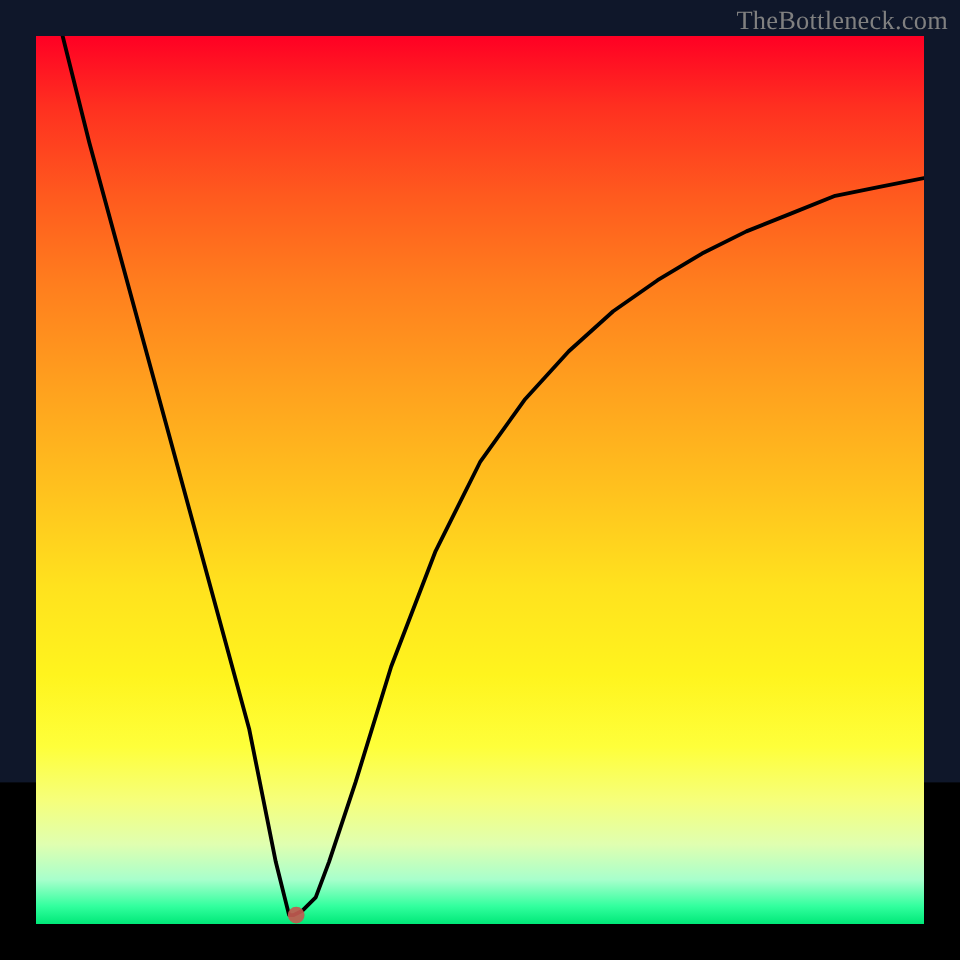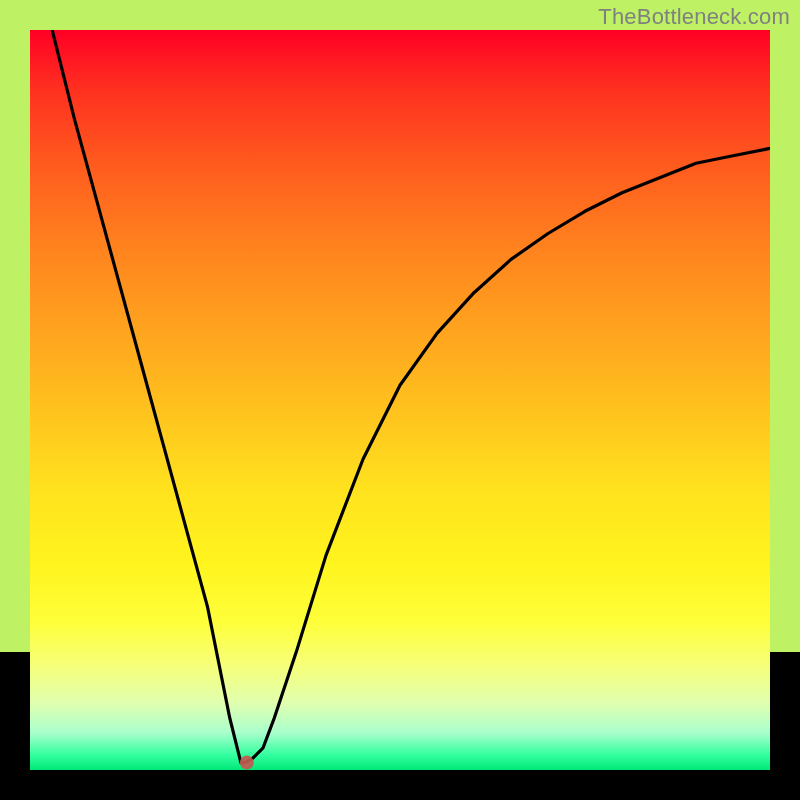--- a/index.html
+++ b/index.html
@@ -8,21 +8,22 @@
     width: 800px;
     height: 800px;
     overflow: hidden;
     background: #000;
     font-family: Arial, Helvetica, sans-serif;
   }
   .stage {
     position: relative;
     width: 800px;
     height: 652px;
-    background: #bef264;
+    background: #0f172a;
+    font-family: Liberation Serif, serif;
   }
   .plot-area {
     position: absolute;
     left: 30px;
     top: 30px;
     width: 740px;
     height: 740px;
     background: linear-gradient(to bottom,
       #ff0024 0%,
       #ff3020 8%,

